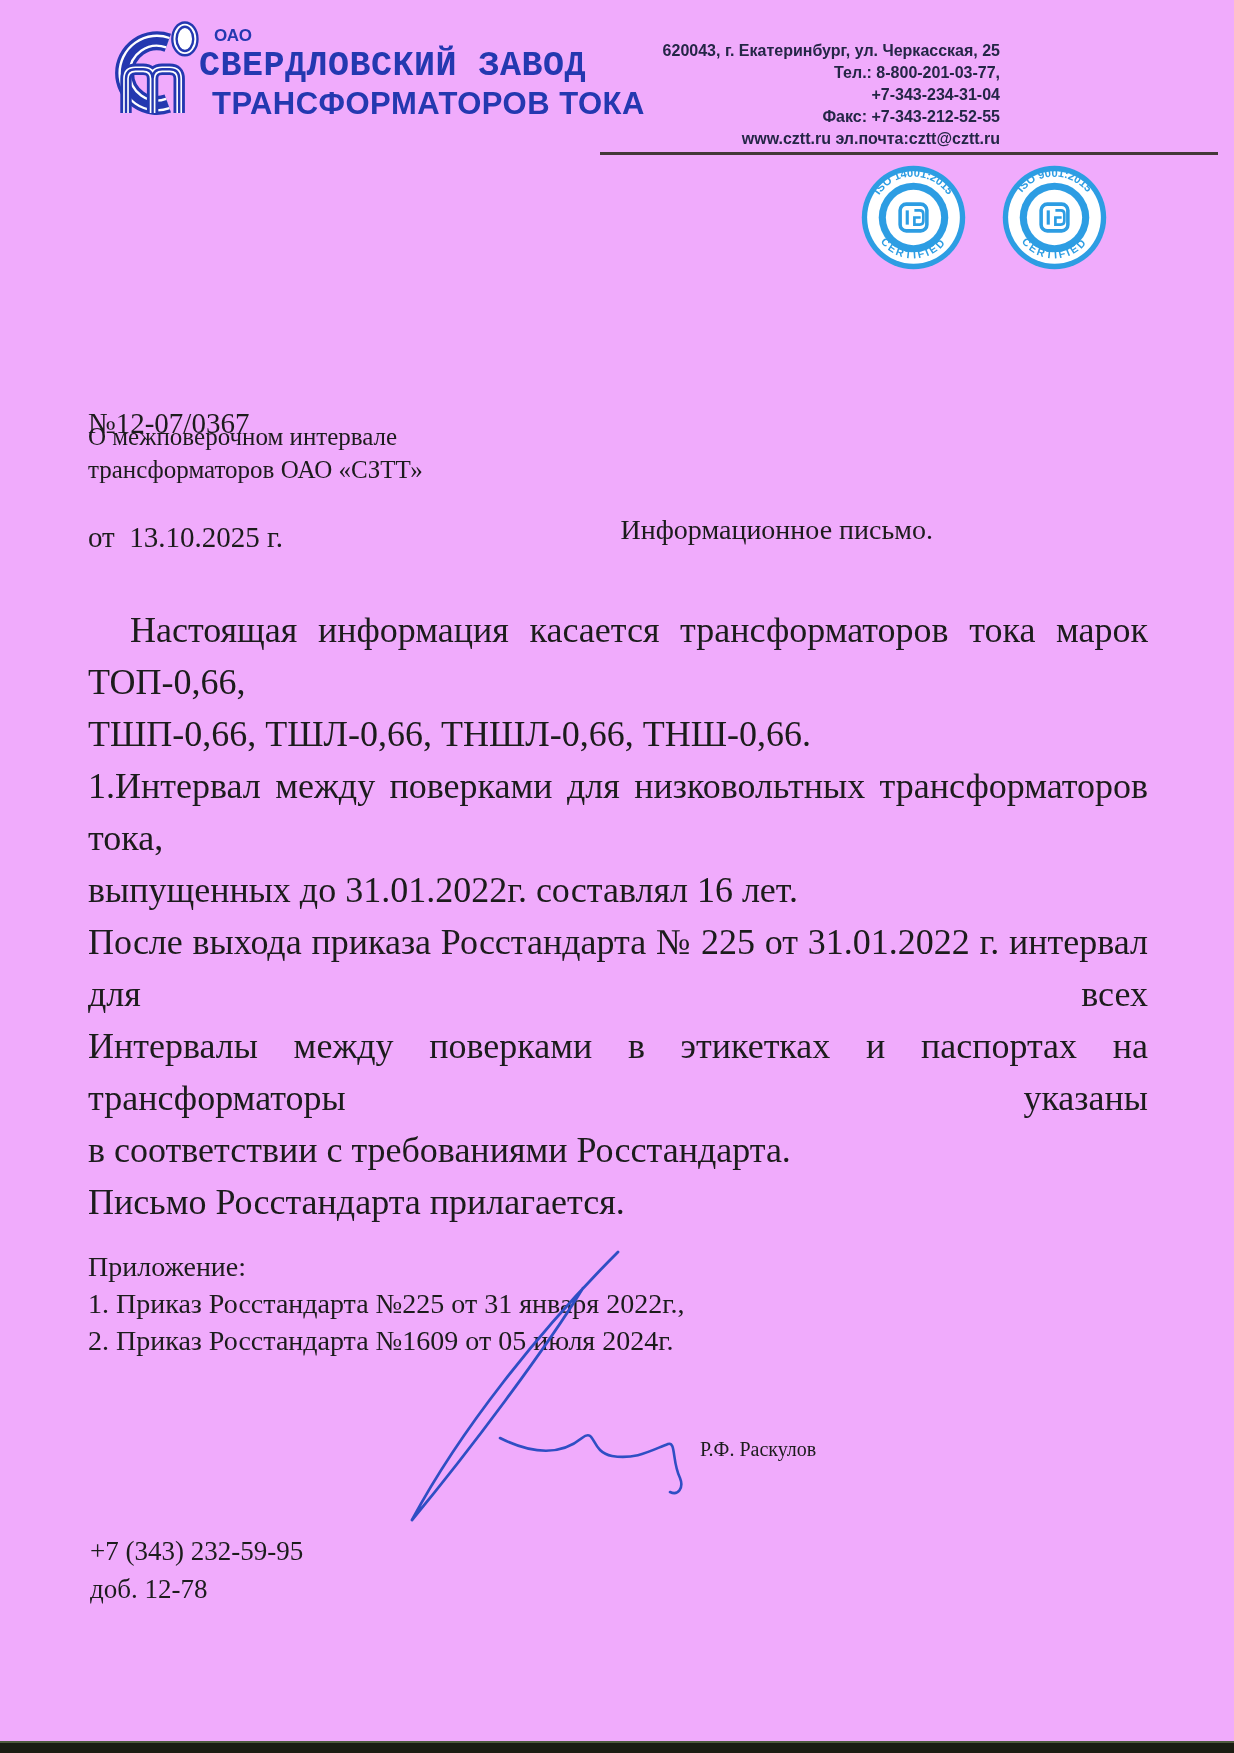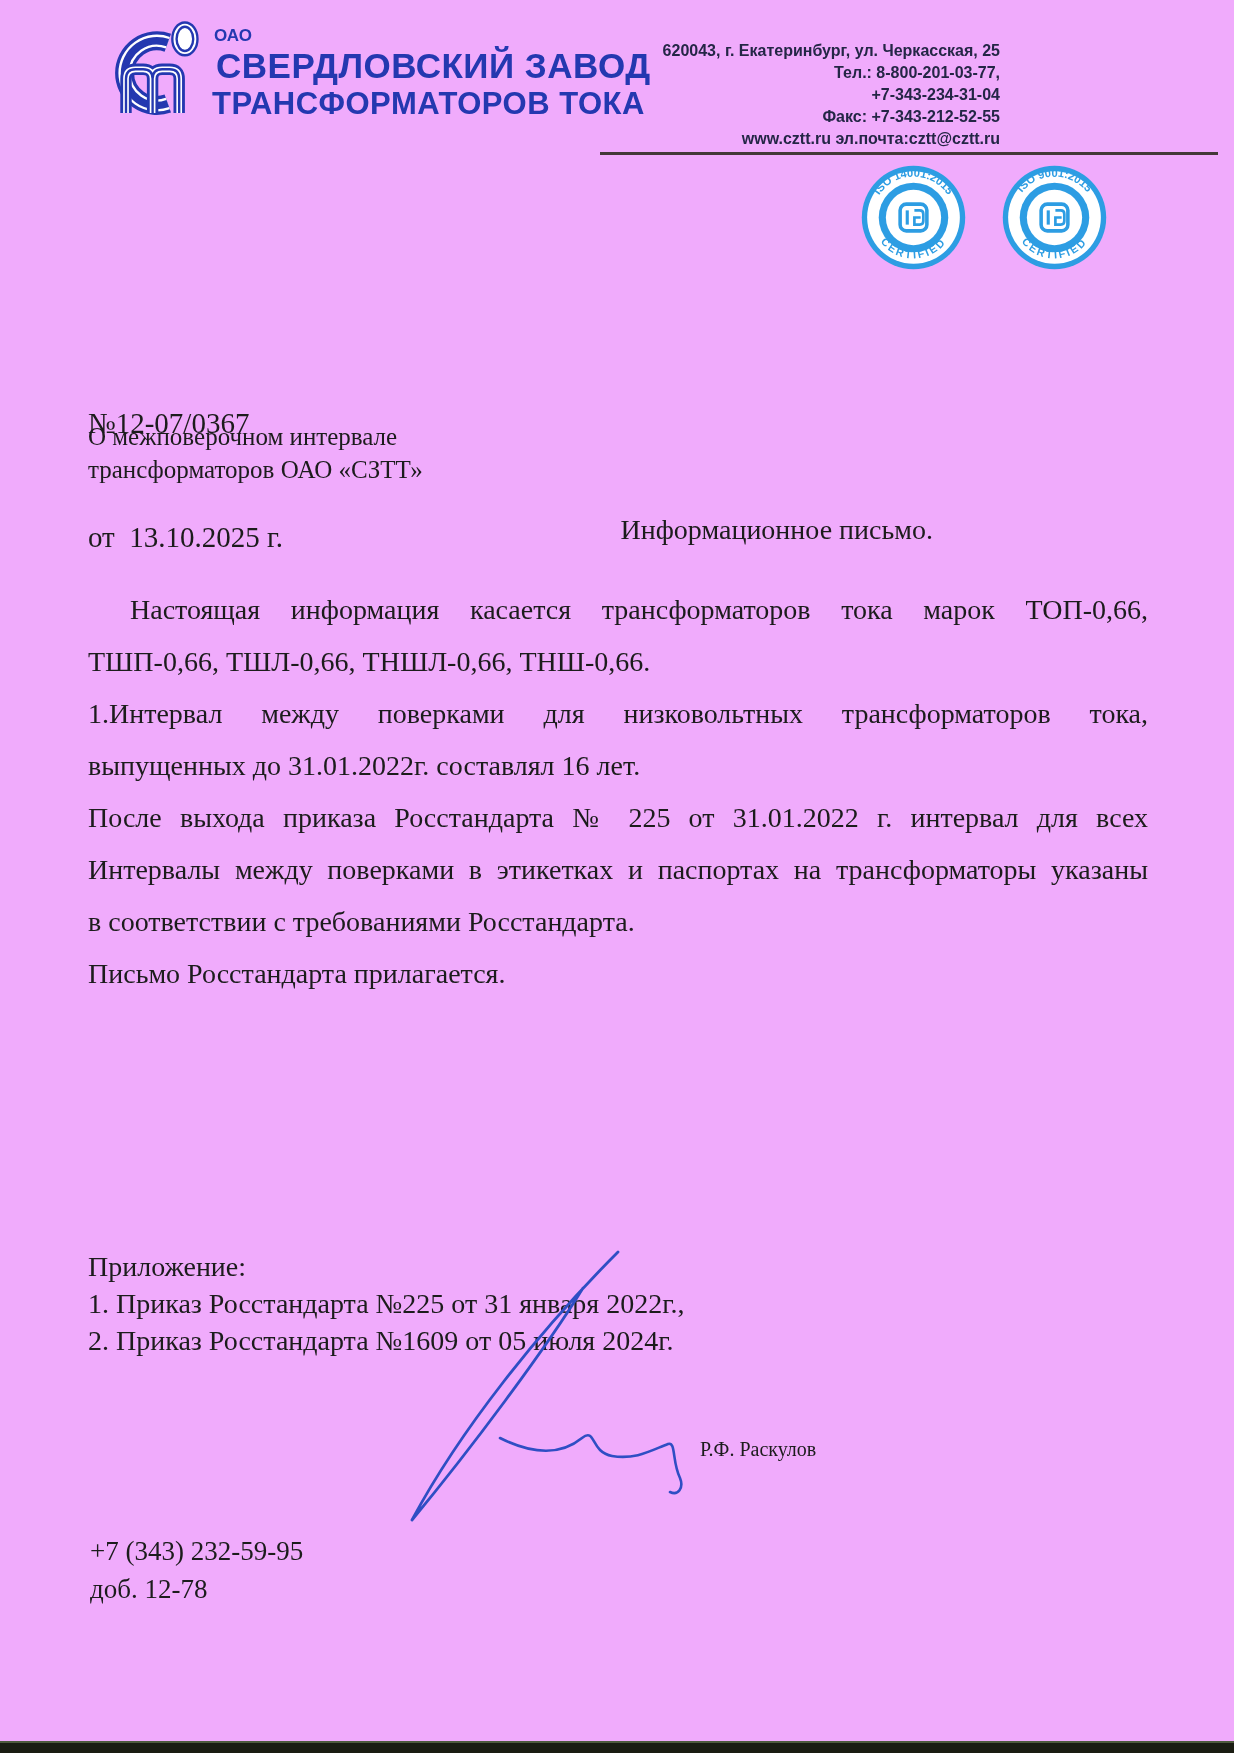--- a/index.html
+++ b/index.html
@@ -13,22 +13,22 @@
     overflow:hidden;
   }
   
   .logo{position:absolute;left:84px;top:18px;width:122px;height:114px;}
   .org-type{
     position:absolute;left:214px;top:26px;
     font-family:"Liberation Sans", sans-serif;font-weight:bold;
     font-size:17px;color:var(--brand);white-space:nowrap;
   }
   .company-1{
-    position:absolute;left:216px;top:46px;
-    font-family:Liberation Sans, sans-serif;font-weight:bold;
+    position:absolute;left:199px;top:46px;
+    font-family:Liberation Mono, monospace;font-weight:bold;
     font-size:35px;letter-spacing:.5px;color:var(--brand);white-space:nowrap;
   }
   .company-2{
     position:absolute;left:212px;top:86px;
     font-family:"Liberation Sans", sans-serif;font-weight:bold;
     font-size:31px;letter-spacing:.5px;color:var(--brand);white-space:nowrap;
   }
   .contact{
     position:absolute;right:234px;top:40px;
     font-family:"Liberation Sans", sans-serif;font-weight:bold;
@@ -50,22 +50,22 @@
   .subject{
     position:absolute;left:88px;top:420px;
     font-size:25px;line-height:33px;
   }
   .doc-title{
     position:absolute;left:88px;top:514px;width:845px;
     font-size:28px;text-align:right;
   }
   
   .body-text{
-    position:absolute;left:88px;top:584px;width:1060px;
-    font-size:28px;line-height:52px;
+    position:absolute;left:88px;top:604px;width:1060px;
+    font-size:36px;line-height:52px;
   }
   .body-text .jline{text-align:justify;text-align-last:justify;}
   .body-text .lline{text-align:left;}
   .body-text .indent{text-indent:42px;}
   
   .attachments{
     position:absolute;left:88px;top:1248px;
     font-size:28px;line-height:37px;
   }
   

